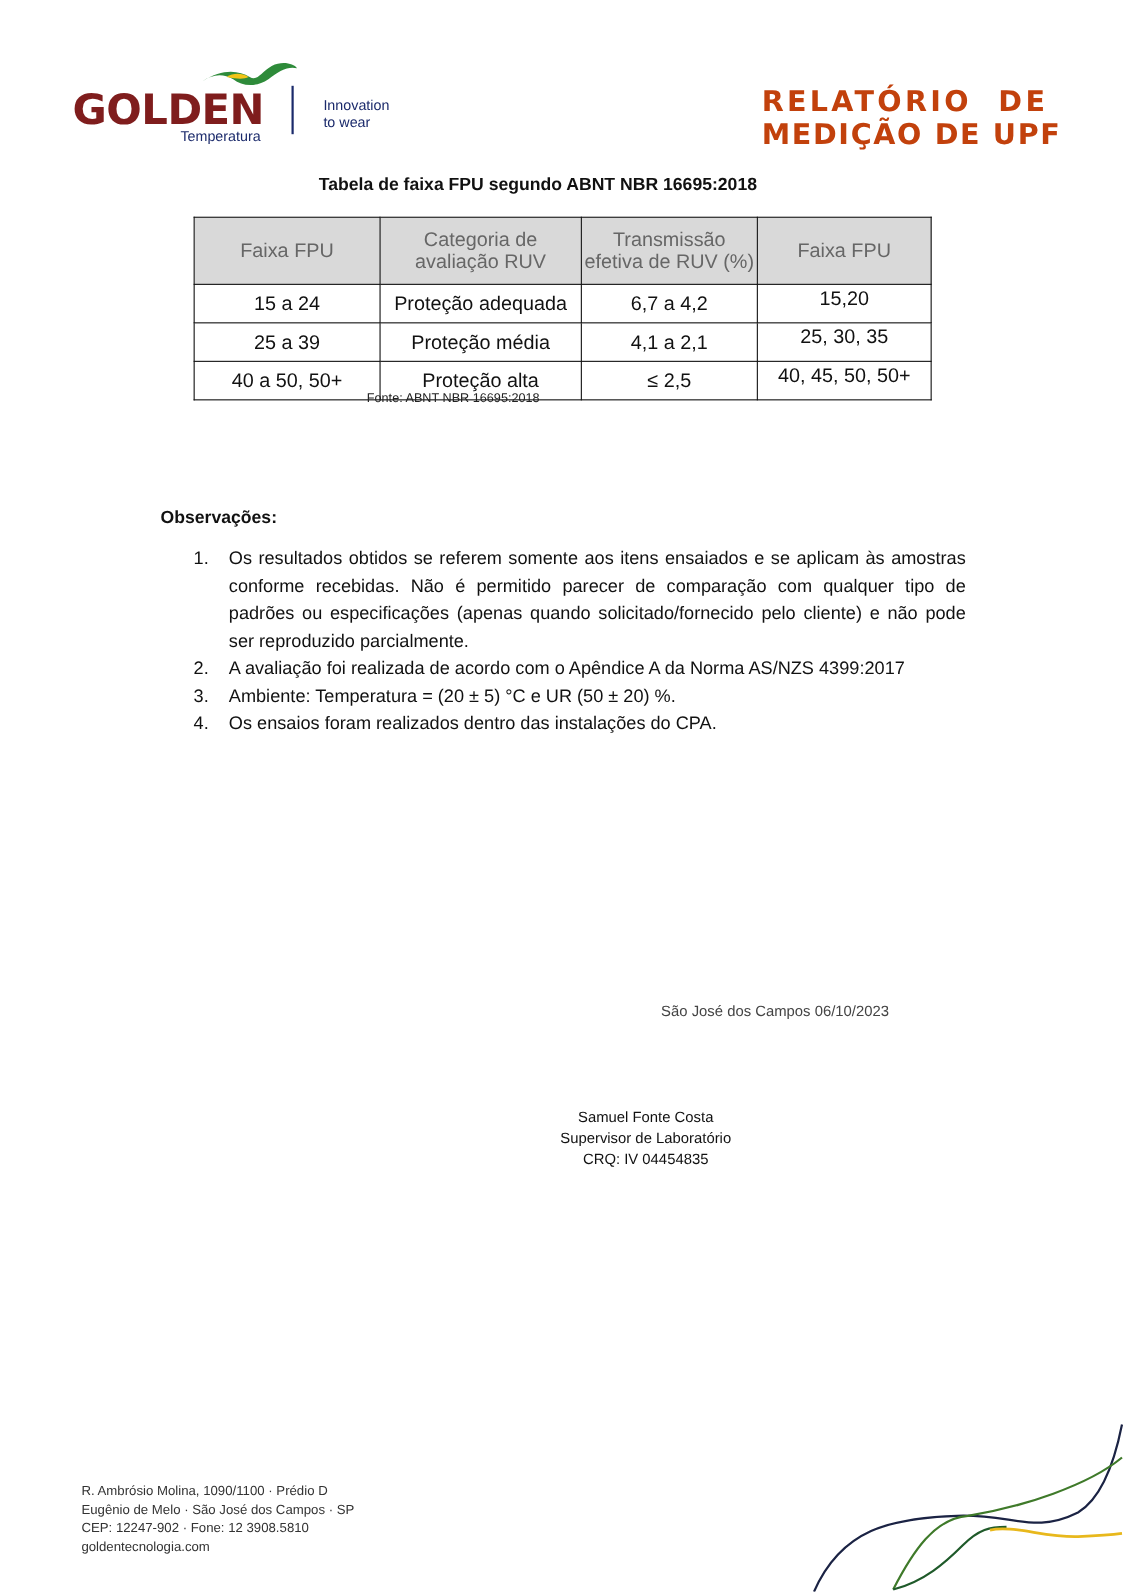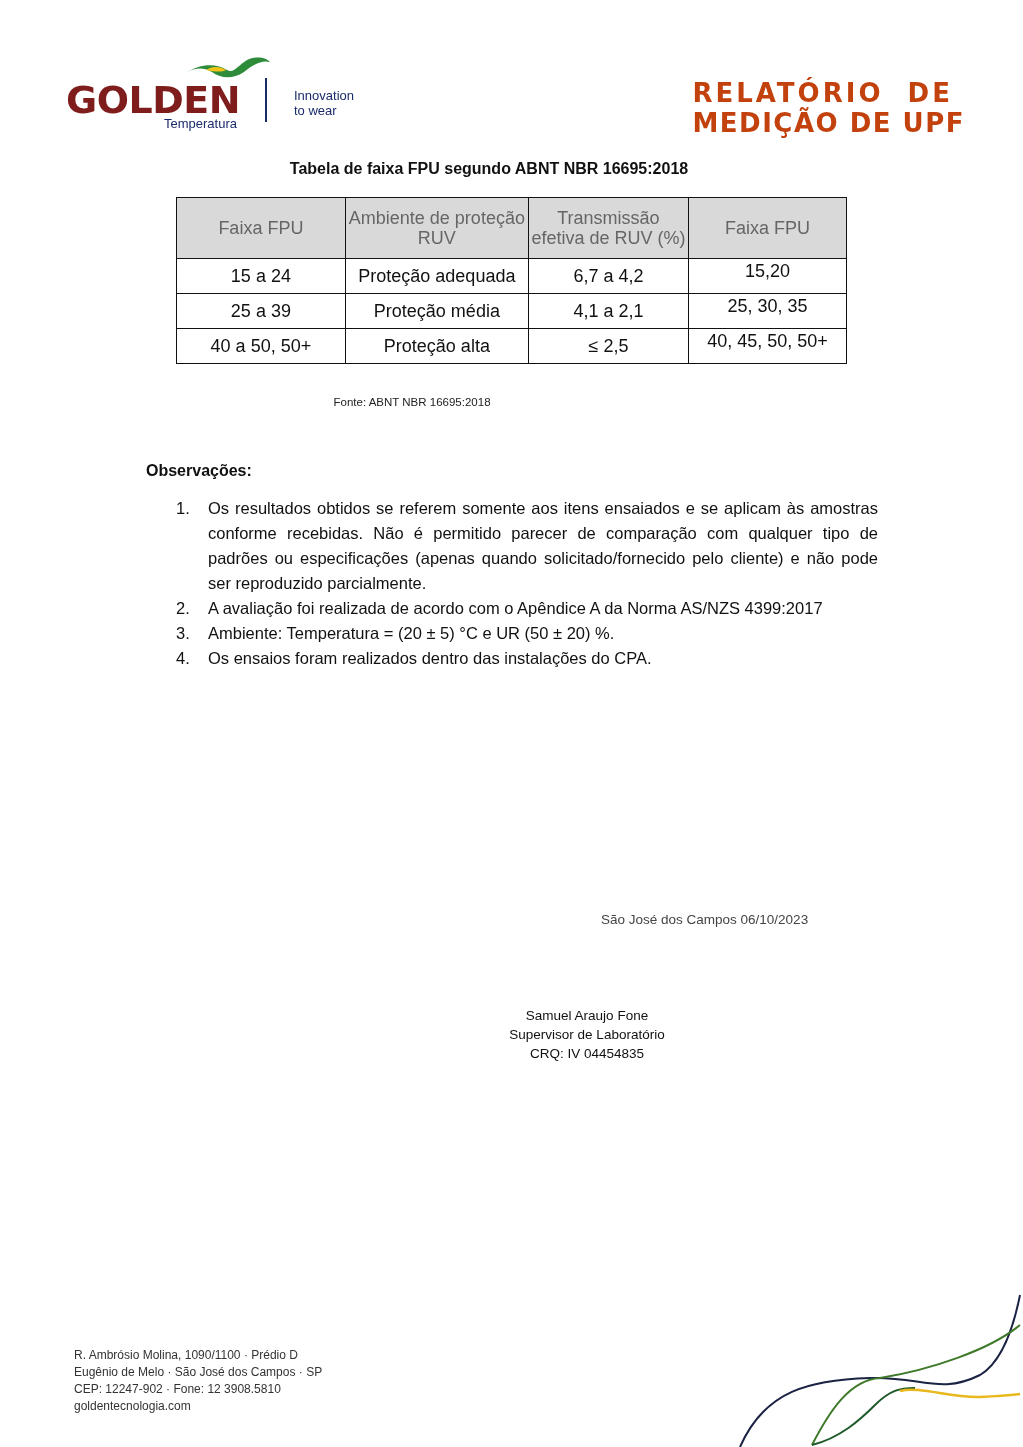--- a/index.html
+++ b/index.html
@@ -24,21 +24,21 @@
     .table-title { left: 0; width: 978px; top: 160px; text-align: center; font-size: 16px; font-weight: bold; }
 
     table.fpu { position: absolute; left: 176px; top: 197px; width: 671px; border-collapse: collapse;
                 font-size: 18px; }
     table.fpu th, table.fpu td { border: 1.5px solid #111; text-align: center; }
     table.fpu th { background: #d9d9d9; color: #666; font-weight: normal; height: 58px; line-height: 20px; }
     table.fpu td { height: 31px; }
     .col1 { width: 168px; } .col2 { width: 182px; } .col3 { width: 158px; } .col4 { width: 157px; }
     td.top { vertical-align: top; padding-top: 2px; margin-top: 28px; }
 
-    .source { left: 0; width: 824px; top: 356px; text-align: center; font-size: 11.5px; color: #222; margin-top: 40px; }
+    .source { left: 0; width: 824px; top: 356px; text-align: center; font-size: 11.5px; color: #222; }
 
     .obs-title { left: 146px; top: 462px; font-size: 16px; font-weight: bold; }
     ol.obs { position: absolute; left: 176px; top: 496px; width: 702px; margin: 0; padding: 0;
              list-style: none; font-size: 16.5px; line-height: 25px; }
     ol.obs li { position: relative; padding-left: 32px; text-align: justify; }
     ol.obs li .num { position: absolute; left: 0; top: 0; }
     ol.obs li.last-justify { text-align-last: left; }
 
     .date { left: 601px; top: 912px; font-size: 13.5px; color: #444; }
     .sig { left: 487px; width: 200px; top: 1006px; text-align: center; font-size: 13.5px; line-height: 19px; }
@@ -67,21 +67,21 @@
   <div style="white-space:pre">RELATÓRIO  DE</div>
   <div>MEDIÇÃO DE UPF</div>
 </div>
 
 <div class="abs table-title">Tabela de faixa FPU segundo ABNT NBR 16695:2018</div>
 
 <table class="fpu">
   <thead>
     <tr>
       <th class="col1">Faixa FPU</th>
-      <th class="col2">Ambiente de proteção RUV</th>
+      <th class="col2">Categoria de avaliação RUV</th>
       <th class="col3">Transmissão efetiva de RUV (%)</th>
       <th class="col4">Faixa FPU</th>
     </tr>
   </thead>
   <tbody>
     <tr>
       <td>15 a 24</td>
       <td>Proteção adequada</td>
       <td>6,7 a 4,2</td>
       <td class="top">15,20</td>
@@ -118,21 +118,21 @@
     <span>Ambiente: Temperatura = (20 ± 5) °C e UR (50 ± 20) %.</span>
   </li>
   <li>
     <span class="num">4.</span>
     <span>Os ensaios foram realizados dentro das instalações do CPA.</span>
   </li>
 </ol>
 
 <div class="abs date">São José dos Campos 06/10/2023</div>
 <div class="abs sig">
-  <div>Samuel Araujo Fone</div>
+  <div>Samuel Fonte Costa</div>
   <div>Supervisor de Laboratório</div>
   <div>CRQ: IV 04454835</div>
 </div>
 
 <div class="abs footer">
   <div>R. Ambrósio Molina, 1090/1100 · Prédio D</div>
   <div>Eugênio de Melo · São José dos Campos · SP</div>
   <div>CEP: 12247-902 · Fone: 12 3908.5810</div>
   <div>goldentecnologia.com</div>
 </div>

